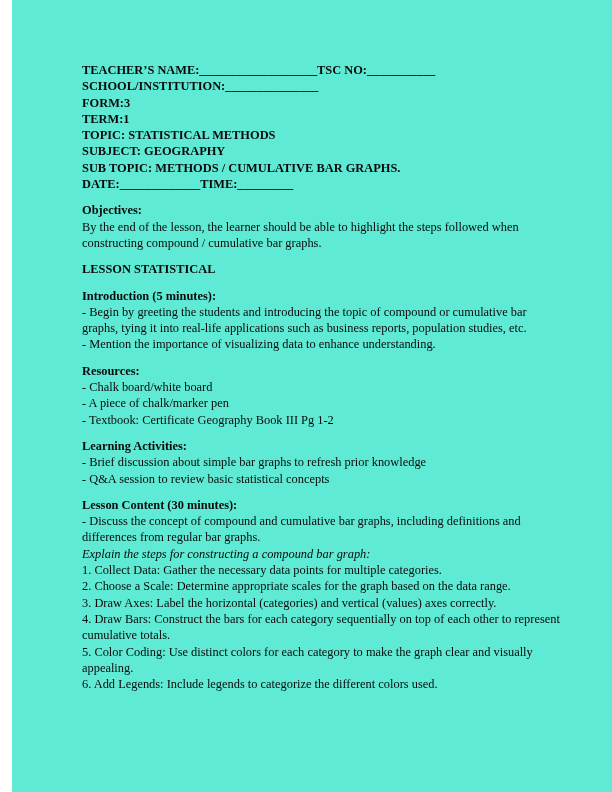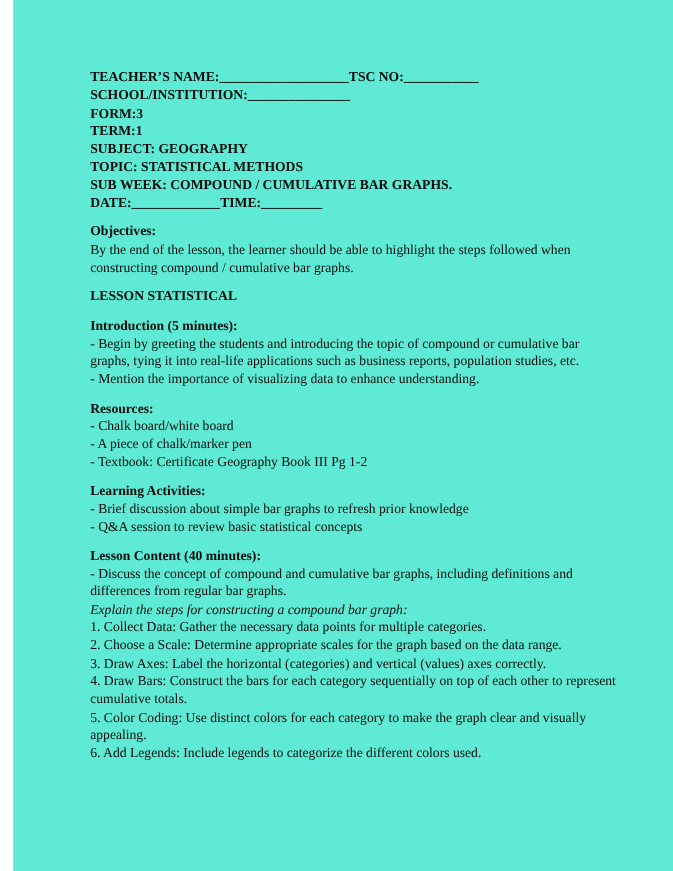--- a/index.html
+++ b/index.html
@@ -45,23 +45,23 @@
 <body>
 
 <div class="page">
   <div class="content">
 
     <div class="para bold">
       <div class="hline">TEACHER’S NAME:___________________TSC NO:___________</div>
       <div class="hline">SCHOOL/INSTITUTION:_______________</div>
       <div class="hline">FORM:3</div>
       <div class="hline">TERM:1</div>
+      <div class="hline">TOPIC: STATISTICAL METHODS</div>
       <div class="hline">SUBJECT: GEOGRAPHY</div>
-      <div class="hline">TOPIC: STATISTICAL METHODS</div>
-      <div class="hline">SUB WEEK: COMPOUND / CUMULATIVE BAR GRAPHS.</div>
+      <div class="hline">SUB TOPIC: METHODS / CUMULATIVE BAR GRAPHS.</div>
       <div class="hline">DATE:_____________TIME:_________</div>
     </div>
 
     <div class="para">
       <div class="bold">Objectives:</div>
       <div>By the end of the lesson, the learner should be able to highlight the steps followed when constructing compound / cumulative bar graphs.</div>
     </div>
 
     <div class="para bold gap-lg">LESSON STATISTICAL</div>
 
@@ -78,21 +78,21 @@
       <div>- Textbook: Certificate Geography Book III Pg 1-2</div>
     </div>
 
     <div class="para">
       <div class="bold">Learning Activities:</div>
       <div>- Brief discussion about simple bar graphs to refresh prior knowledge</div>
       <div>- Q&amp;A session to review basic statistical concepts</div>
     </div>
 
     <div class="para gap-lg">
-      <div class="bold">Lesson Content (40 minutes):</div>
+      <div class="bold">Lesson Content (30 minutes):</div>
       <div>- Discuss the concept of compound and cumulative bar graphs, including definitions and differences from regular bar graphs.</div>
       <div class="italic">Explain the steps for constructing a compound bar graph:</div>
       <div>1. Collect Data: Gather the necessary data points for multiple categories.</div>
       <div>2. Choose a Scale: Determine appropriate scales for the graph based on the data range.</div>
       <div>3. Draw Axes: Label the horizontal (categories) and vertical (values) axes correctly.</div>
       <div>4. Draw Bars: Construct the bars for each category sequentially on top of each other to represent cumulative totals.</div>
       <div>5. Color Coding: Use distinct colors for each category to make the graph clear and visually appealing.</div>
       <div>6. Add Legends: Include legends to categorize the different colors used.</div>
     </div>
 

